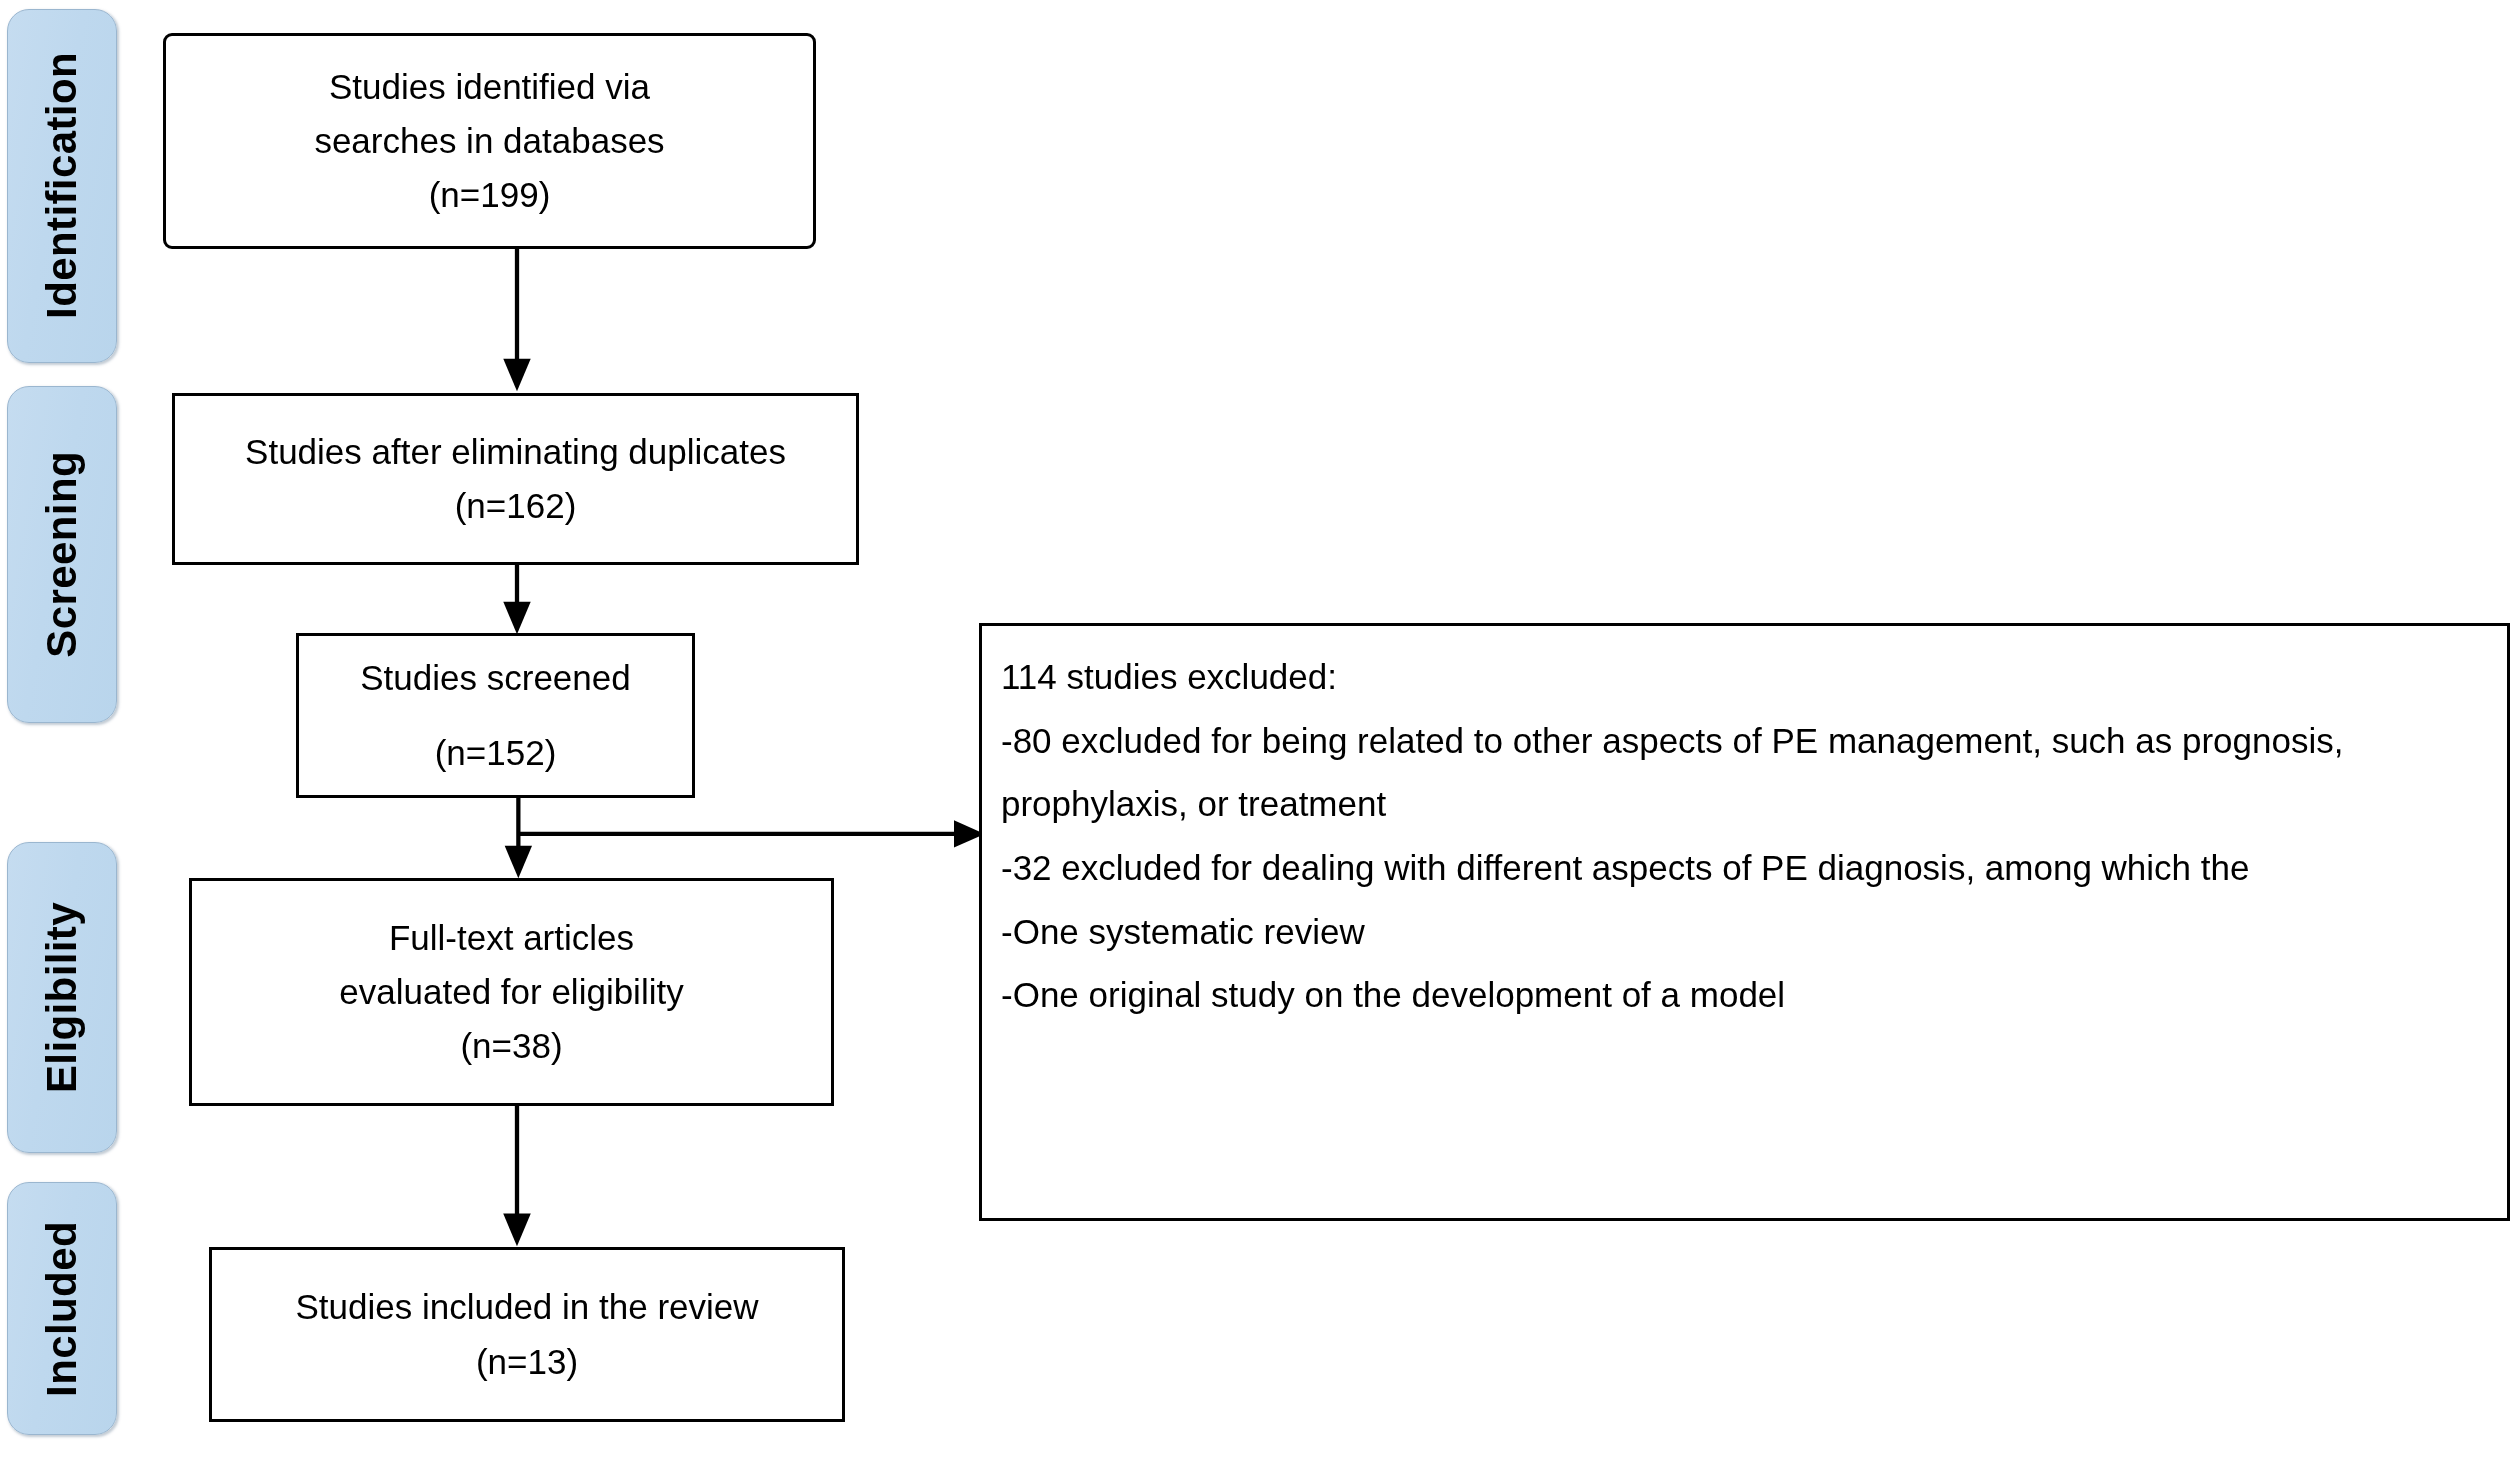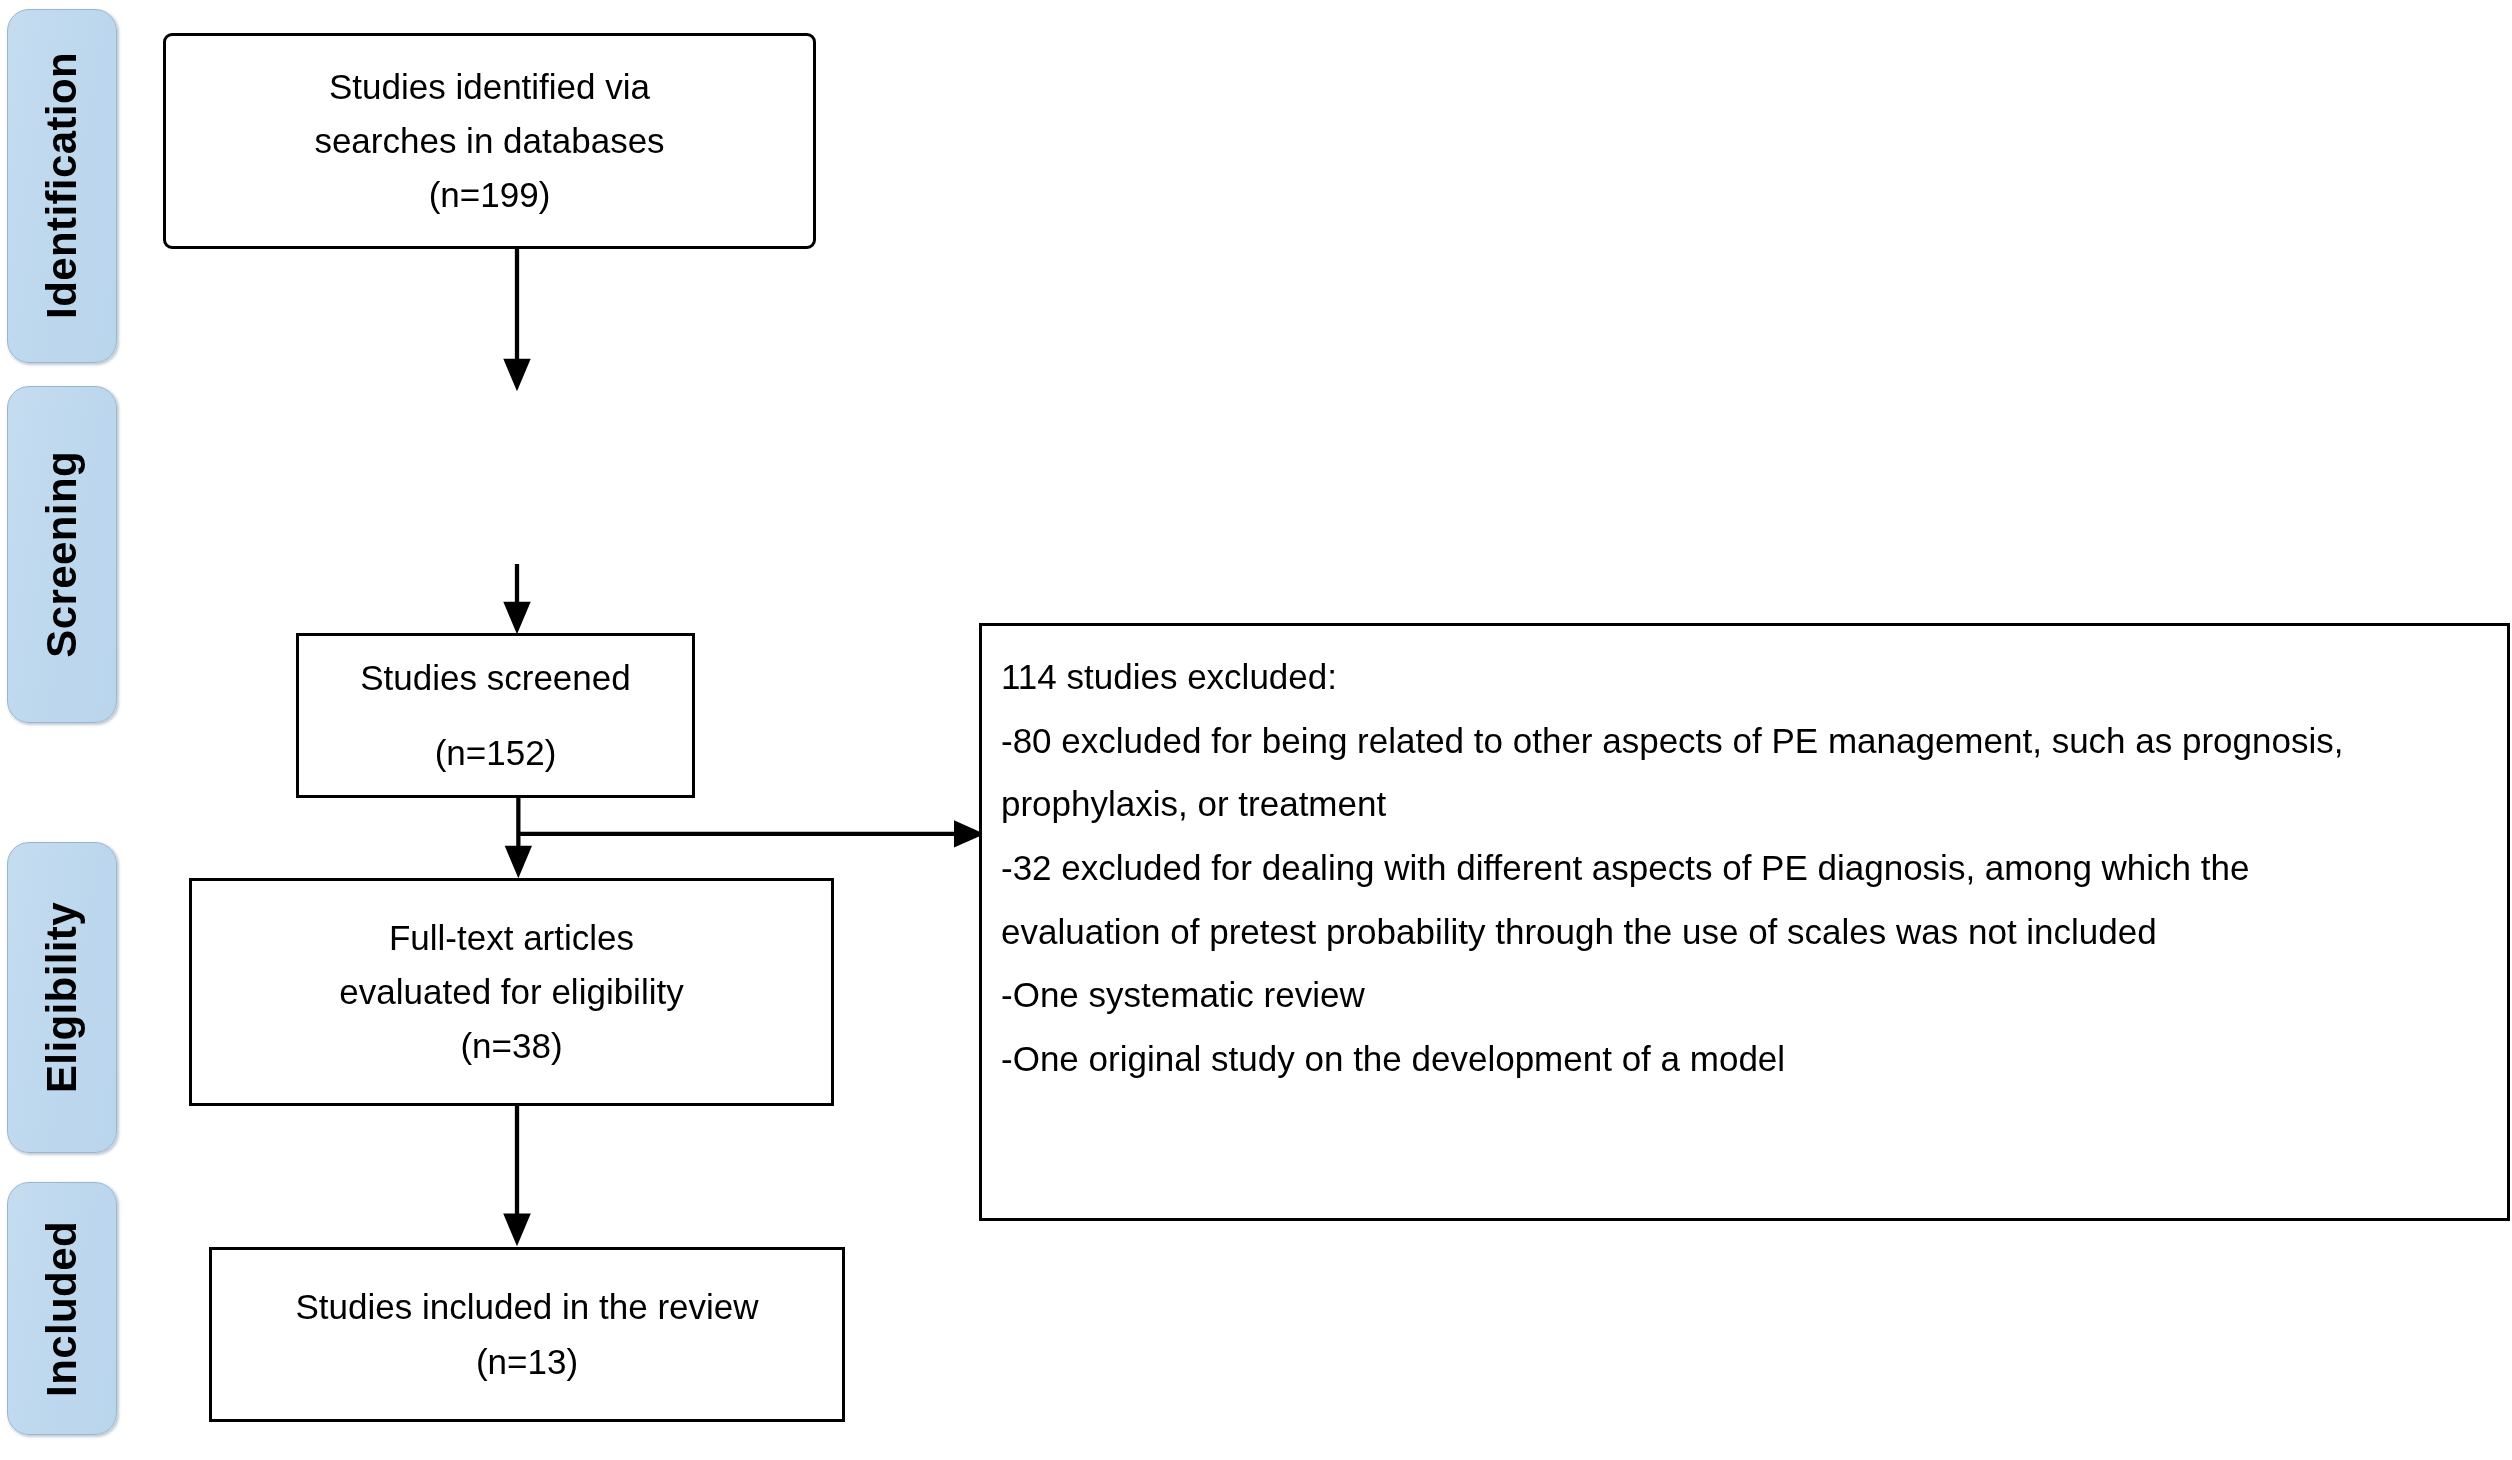--- a/index.html
+++ b/index.html
@@ -113,20 +113,24 @@
     <span class="flow-line">(n=199)</span>
   </div>
 
   <div class="conn" style="left:498px; top:249px; width:38px; height:144px;">
     <svg width="38" height="144" viewBox="0 0 44 168">
       <line x1="22" y1="0" x2="22" y2="140" stroke="#000000" stroke-width="5"></line>
       <polygon points="22,166 6,128 38,128" fill="#000000"></polygon>
     </svg>
   </div>
 
+  <div class="flow-box" style="left:172px; top:393px; width:687px; height:172px;">
+    <span class="flow-line">Studies after eliminating duplicates</span>
+    <span class="flow-line">(n=162)</span>
+  </div>
 
   <div class="conn" style="left:498px; top:564px; width:38px; height:72px;">
     <svg width="38" height="72" viewBox="0 0 44 84">
       <line x1="22" y1="0" x2="22" y2="56" stroke="#000000" stroke-width="5"></line>
       <polygon points="22,82 6,44 38,44" fill="#000000"></polygon>
     </svg>
   </div>
 
   <div class="flow-box" style="left:296px; top:633px; width:399px; height:165px;gap:20px;">
     <span class="flow-line">Studies screened</span>
@@ -160,19 +164,18 @@
   <div class="flow-box" style="left:193px; top:1247px; width:636px; height:175px;margin-left:16px;">
     <span class="flow-line">Studies included in the review</span>
     <span class="flow-line">(n=13)</span>
   </div>
 
   <div class="excl-box" style="left:979px; top:623px; width:1531px; height:598px;">
     <span class="excl-line">114 studies excluded:</span>
     <span class="excl-line">-80 excluded for being related to other aspects of PE management, such as prognosis,</span>
     <span class="excl-line">prophylaxis, or treatment</span>
     <span class="excl-line">-32 excluded for dealing with different aspects of PE diagnosis, among which the</span>
-    <span class="excl-line">evaluation of pretest probability through the use of scales was not included</span>
     <span class="excl-line">-One systematic review</span>
     <span class="excl-line">-One original study on the development of a model</span>
   </div>
 
 </div>
 
 
 </body></html>

